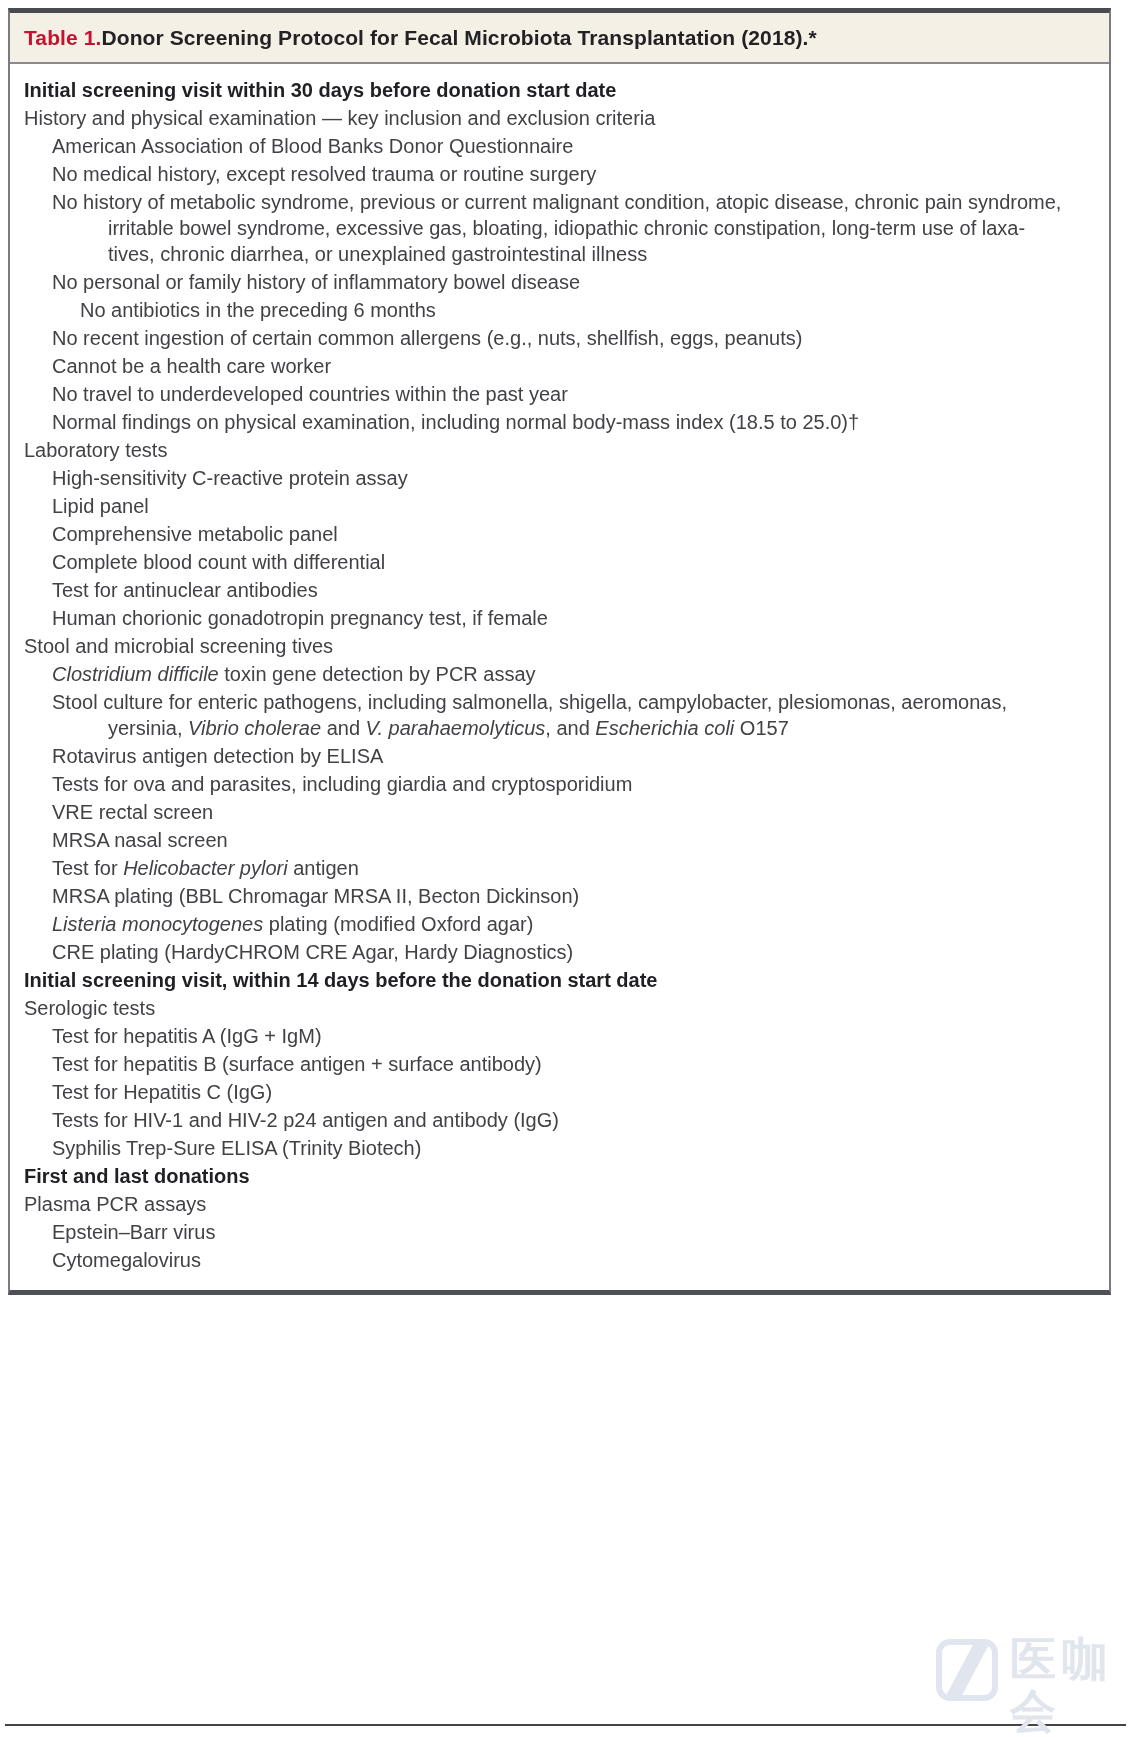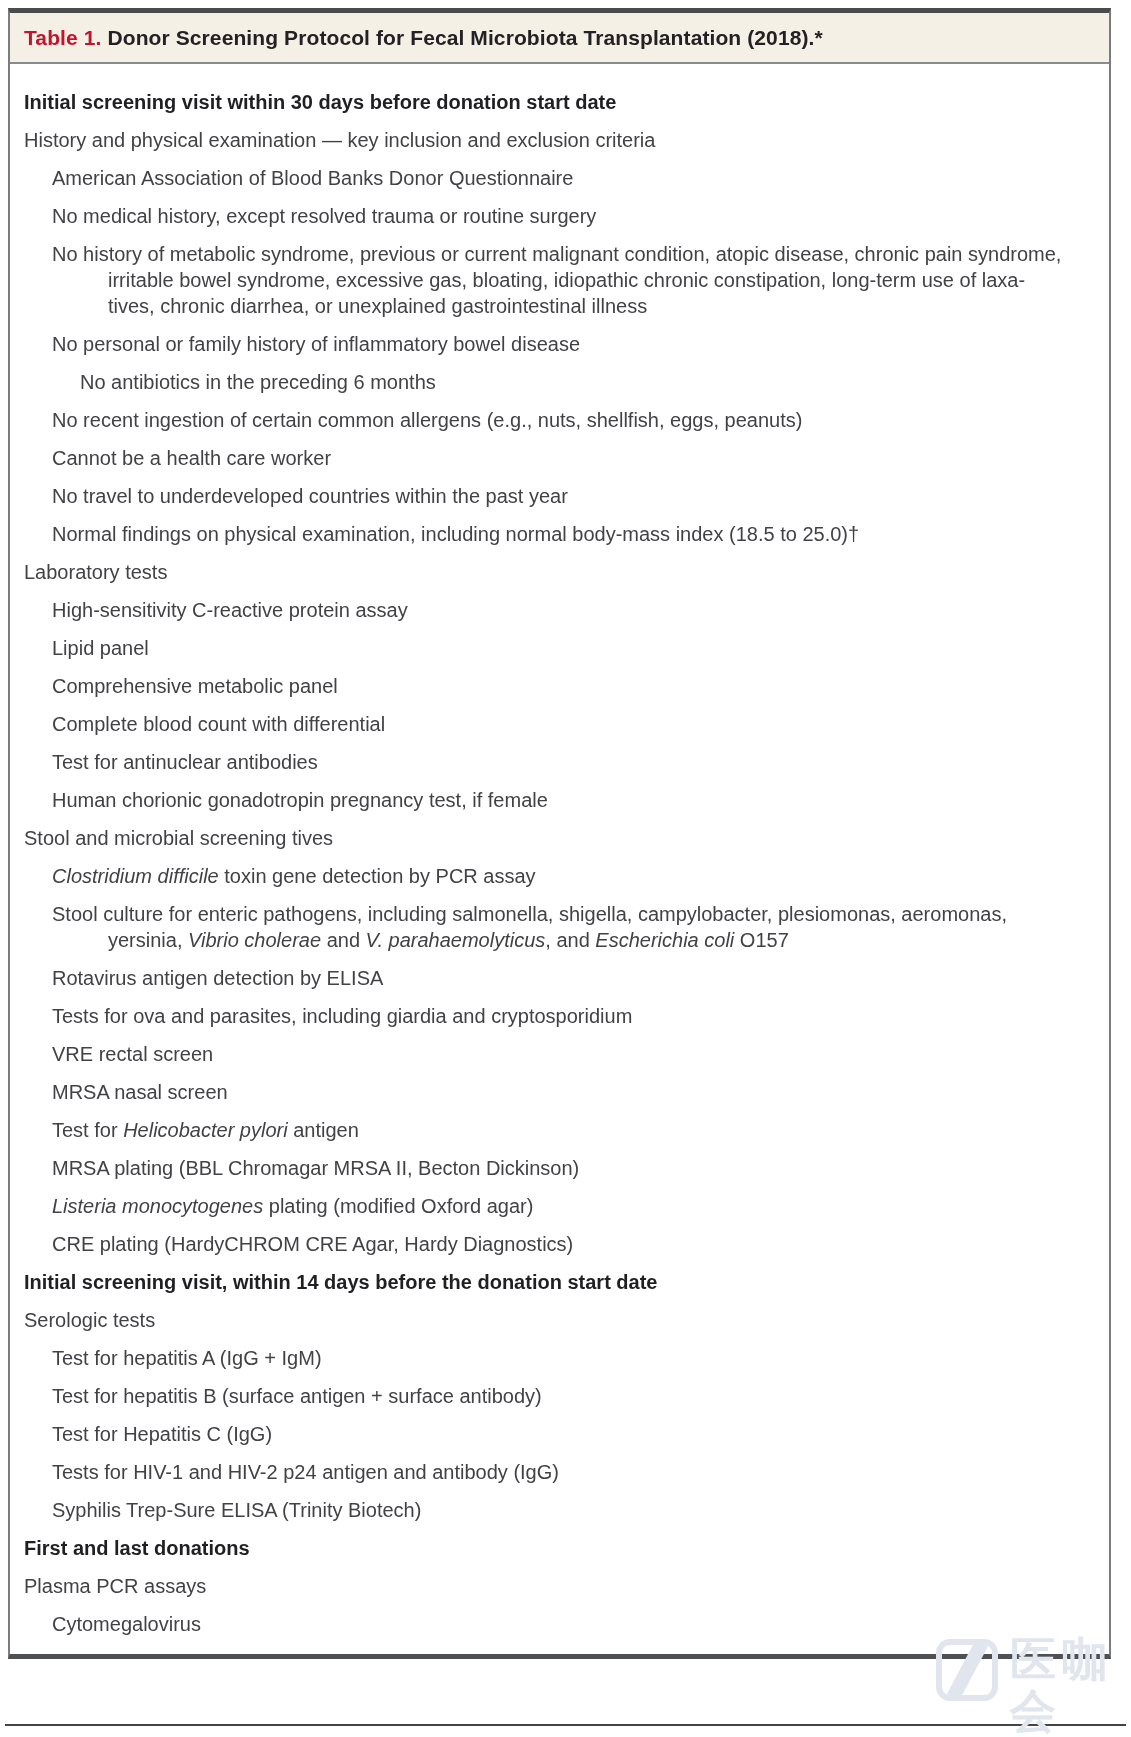--- a/index.html
+++ b/index.html
@@ -18,27 +18,27 @@
     background:#ffffff;
   }
   .table-header{
     background:#f4f0e5;
     border-bottom:2px solid #8a8b8e;
     padding:13px 14px 12px 14px;
     font-size:21px;font-weight:bold;color:#232125;
     letter-spacing:0.1px;
   }
   .table-label{color:#c4122f;}
-  .table-title{margin-left:6px;}
+  .table-title{}
   .table-body{
     padding:13px 8px 17px 14px;
     font-size:20px;line-height:26px;color:#424146;
   }
-  .row{margin-top:12px;white-space:nowrap;}
-  .row:first-child{margin-top:12px;}
+  .row{margin-top:2px;white-space:nowrap;}
+  .row:first-child{margin-top:0;}
   .lvl0{padding-left:0;}
   .lvl1{padding-left:28px;}
   .lvl2{padding-left:56px;}
   .lvlc{padding-left:84px;margin-top:0;}
   .bold{font-weight:bold;color:#201f23;}
   .it{font-style:italic;}
   .footnotes{
     margin:6px 8px 0 8px;
     font-size:20px;line-height:26px;color:#424146;
   }
@@ -107,20 +107,21 @@
       <div class="row lvl1"><span>CRE plating (HardyCHROM CRE Agar, Hardy Diagnostics)</span></div>
       <div class="row lvl0 bold"><span>Initial screening visit, within 14 days before the donation start date</span></div>
       <div class="row lvl0"><span>Serologic tests</span></div>
       <div class="row lvl1"><span>Test for hepatitis A (IgG + IgM)</span></div>
       <div class="row lvl1"><span>Test for hepatitis B (surface antigen + surface antibody)</span></div>
       <div class="row lvl1"><span>Test for Hepatitis C (IgG)</span></div>
       <div class="row lvl1"><span>Tests for HIV-1 and HIV-2 p24 antigen and antibody (IgG)</span></div>
       <div class="row lvl1"><span>Syphilis Trep-Sure ELISA (Trinity Biotech)</span></div>
       <div class="row lvl0 bold"><span>First and last donations</span></div>
       <div class="row lvl0"><span>Plasma PCR assays</span></div>
+      <div class="row lvl1"><span>Epstein–Barr virus</span></div>
       <div class="row lvl1"><span>Cytomegalovirus</span></div>
     </div>
 </div>
 
 <div class="footnotes">
     <div class="fn-line"><span>* This protocol was reviewed by the Food and Drug Administration in 2018 and did not mandate screening for ESBL-</span></div>
     <div class="fn-line fn-cont"><span>producing organisms. CRE denotes carbapenem-resistant Enterobacteriaceae, ELISA enzyme-linked immunosorbent</span></div>
     <div class="fn-line fn-cont"><span>assay, HIV-1 human immunodeficiency virus type 1, HIV-2 human immunodeficiency virus type 2, MRSA methicillin-</span></div>
     <div class="fn-line fn-cont"><span>resistant </span><span class="it">Staphylococcus aureus</span><span>, PCR polymerase chain reaction, and VRE vancomycin-resistant enterococci.</span></div>
     <div class="fn-line"><span>† The body-mass index is the weight in kilograms divided by the square of the height in meters.</span></div>

